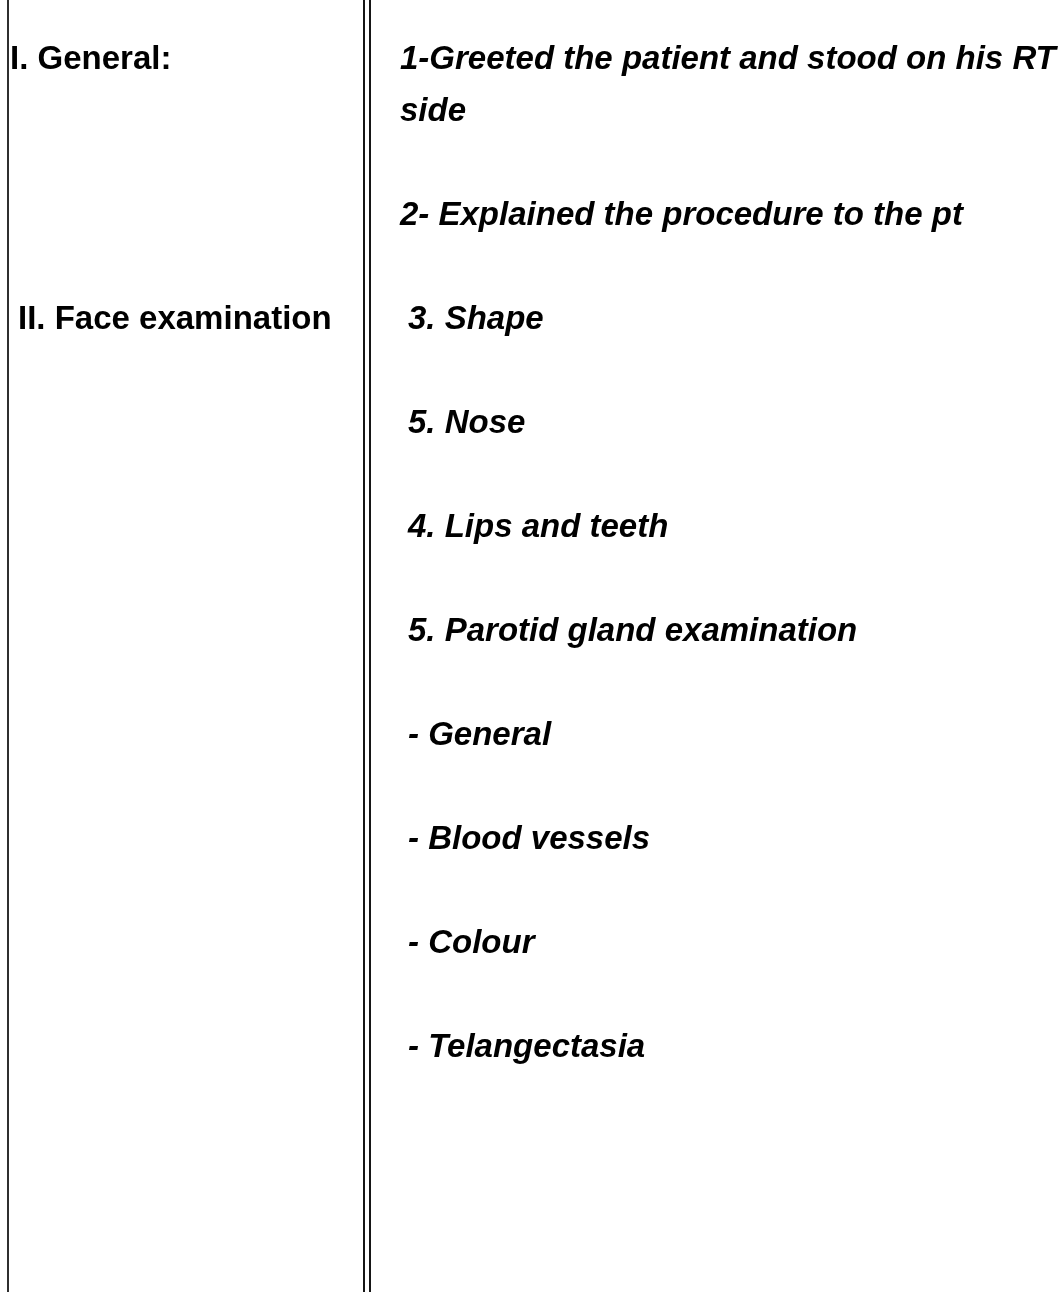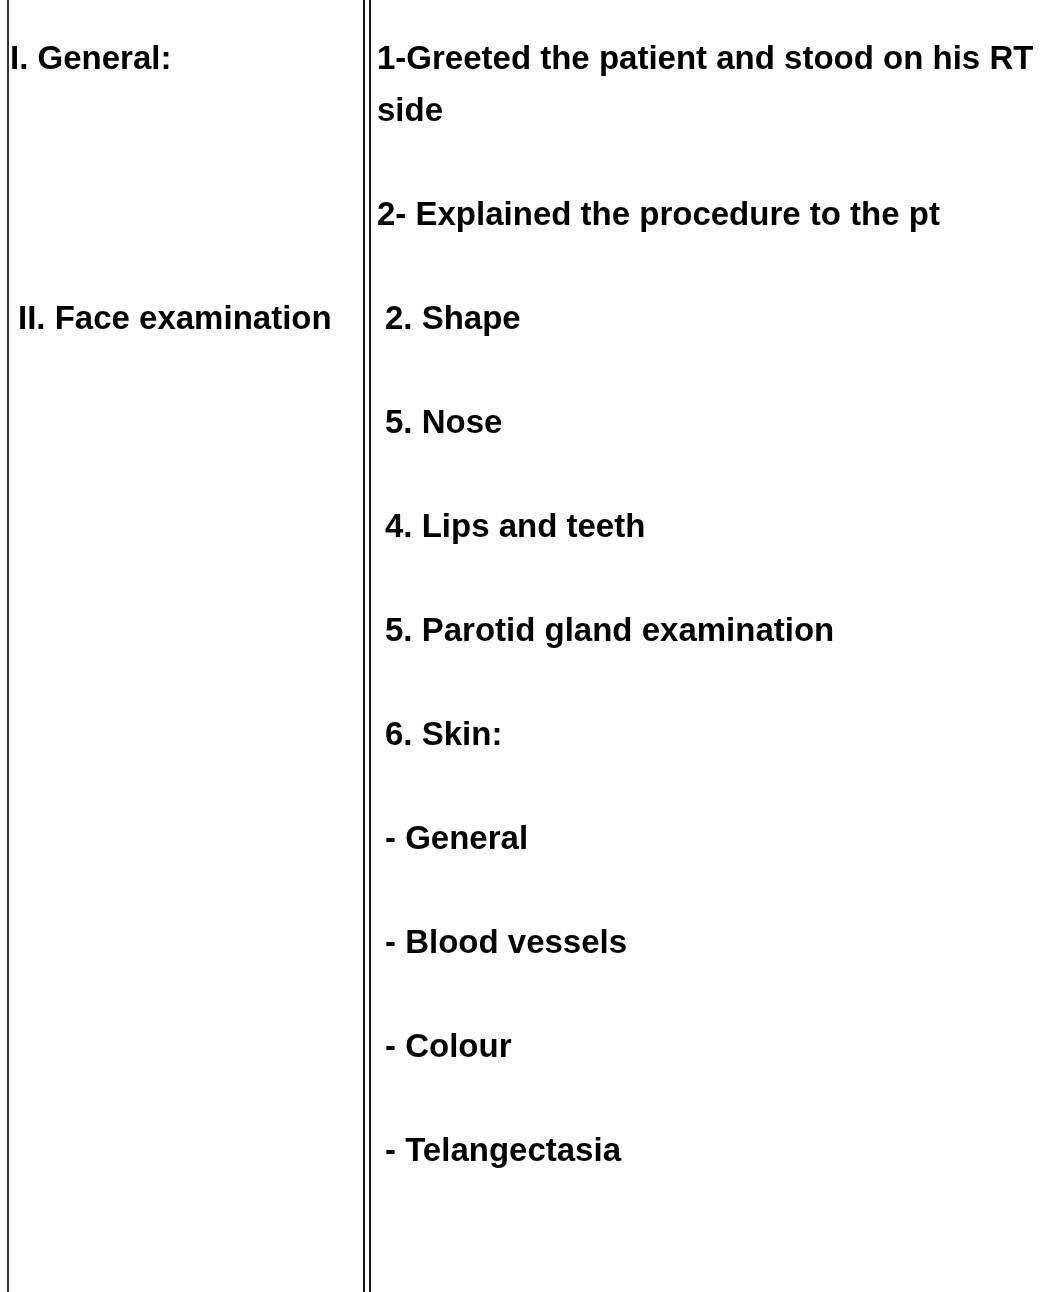--- a/index.html
+++ b/index.html
@@ -49,21 +49,22 @@
     box-sizing: border-box;
   }
   .cell-left {
     flex: 0 0 371px;
     width: 371px;
     padding: 32px 12px 0 10px;
   }
   .cell-right {
     flex: 1 1 auto;
     min-width: 0;
-    padding: 32px 0 0 6px;
+    padding: 32px 0 0 29px;
+    font-style: italic;
   }
   .cell-right p {
     margin: 0 0 52px 0;
     padding: 0;
   }
   .section-label {
     margin: 0;
     padding: 0;
   }
 </style>
@@ -83,25 +84,24 @@
       <p>1-Greeted the patient and stood on his RT side</p>
       <p>2- Explained the procedure to the pt</p>
     </div>
   </div>
 
   <div class="row row-face">
     <div class="cell cell-left">
       <p class="section-label">II. Face examination</p>
     </div>
     <div class="cell cell-right">
-      <p>2. Shape</p>
+      <p>3. Shape</p>
       <p>5. Nose</p>
       <p>4. Lips and teeth</p>
       <p>5. Parotid gland examination</p>
-      <p>6. Skin:</p>
       <p>- General</p>
       <p>- Blood vessels</p>
       <p>- Colour</p>
       <p>- Telangectasia</p>
     </div>
   </div>
 
 </div>
 
 </body></html>

